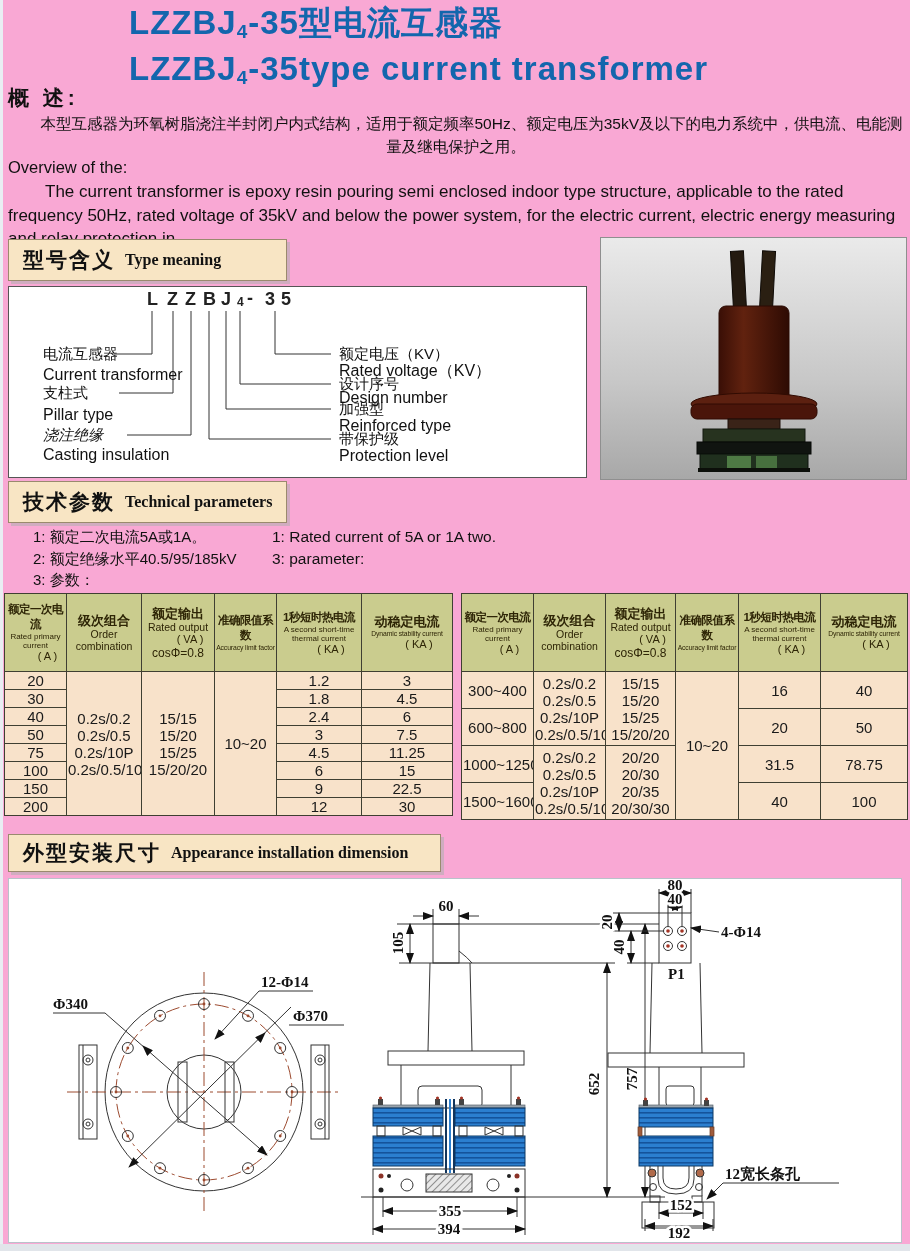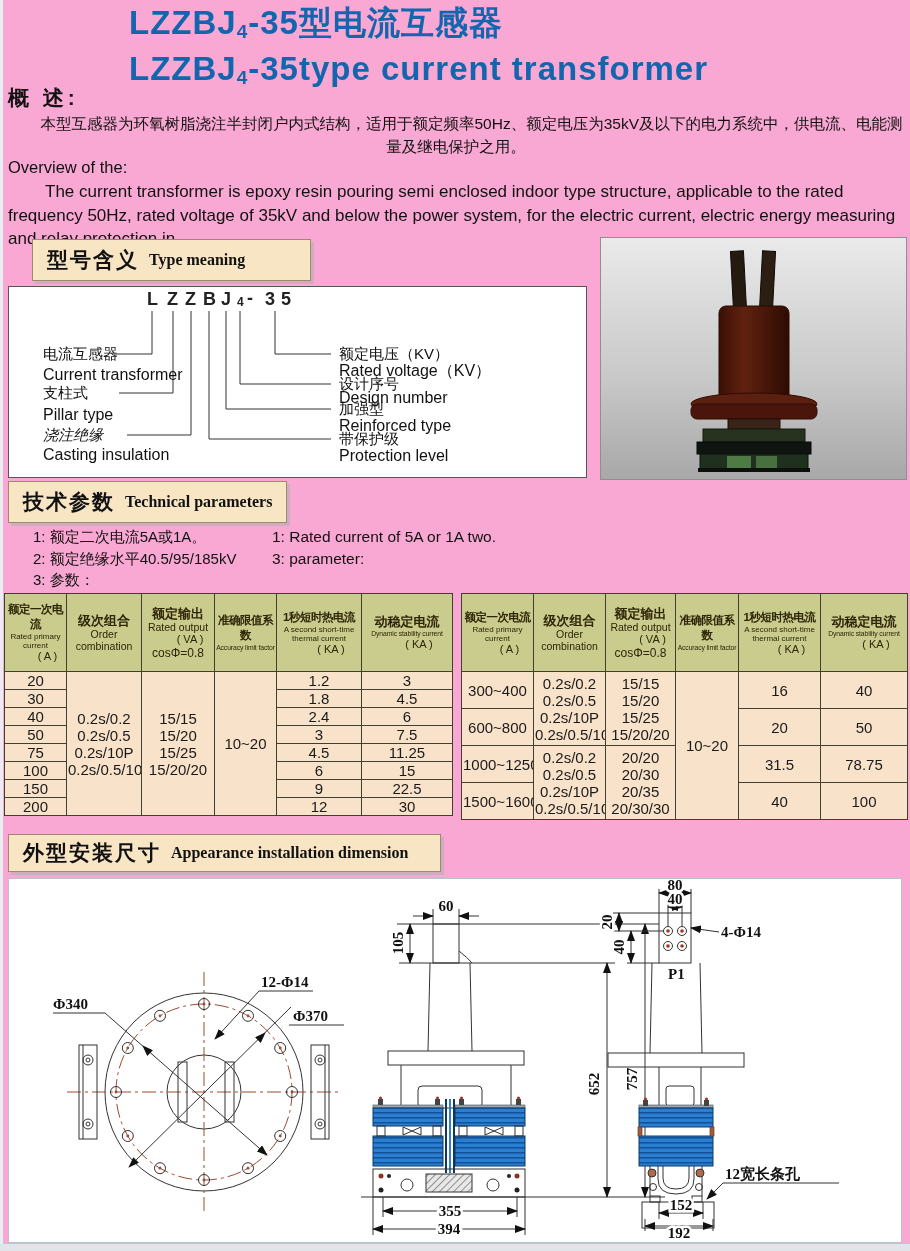--- a/index.html
+++ b/index.html
@@ -81,21 +81,21 @@
   <div class="title">
     <div><span>LZZBJ</span><sub>4</sub><span>-35型电流互感器</span></div>
     <div><span>LZZBJ</span><sub>4</sub><span>-35type current transformer</span></div>
   </div>
 
   <div class="ov-zh-head">概 述:</div>
   <div class="ov-zh-body">本型互感器为环氧树脂浇注半封闭户内式结构，适用于额定频率50Hz、额定电压为35kV及以下的电力系统中，供电流、电能测量及继电保护之用。</div>
   <div class="ov-en-head">Overview of the:</div>
   <div class="ov-en-body">The current transformer is epoxy resin pouring semi enclosed indoor type structure, applicable to the rated frequency 50Hz, rated voltage of 35kV and below the power system, for the electric current, electric energy measuring and relay protection in.</div>
 
-  <div class="sec" style="left:8px;top:239px;width:279px;height:42px;margin-left:24px;">
+  <div class="sec" style="left:8px;top:239px;width:279px;height:42px;">
     <span class="zh">型号含义</span>
     <span class="en">Type meaning</span>
   </div>
 
   <div class="diagram-box">
     <svg width="577" height="190" viewBox="0 0 577 190">
       <g class="thin">
         <line x1="143" y1="24" x2="143" y2="67"></line>
           <line x1="105" y1="67" x2="143" y2="67"></line>
         <line x1="164" y1="24" x2="164" y2="106"></line>

